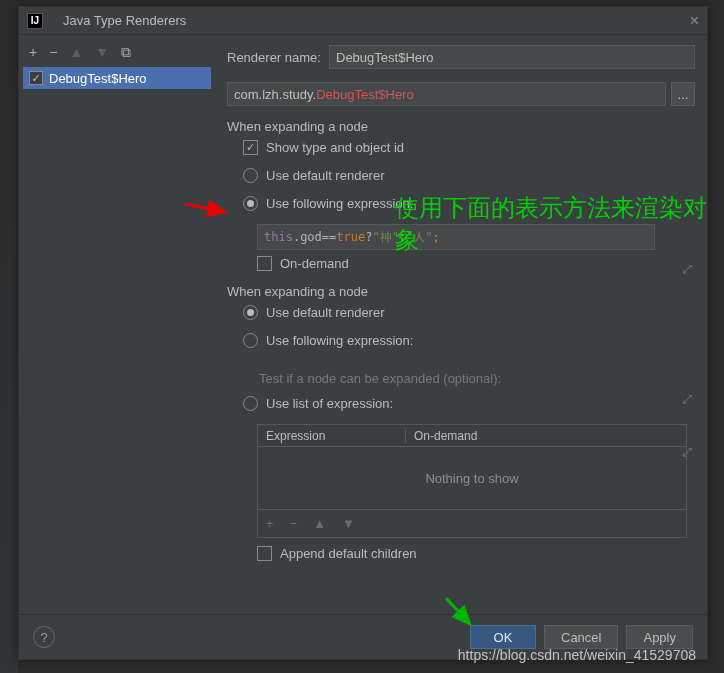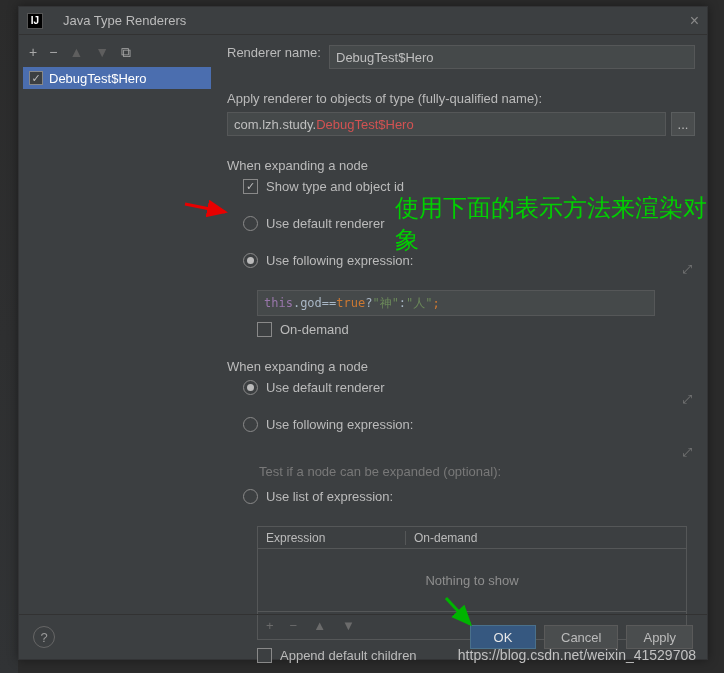--- a/index.html
+++ b/index.html
@@ -10,21 +10,21 @@
 .titlebar .logo span{color:#fff;font-weight:bold;font-size:10px}
 .titlebar .close{margin-left:auto;color:#8a8a8a;font-size:16px;cursor:pointer}
 .body{display:flex;height:581px}
 .left-pane{width:196px;border-right:none;padding:6px 4px}
 .left-tb{height:22px;display:flex;align-items:center;gap:12px;padding:0 6px}
 .left-tb span{color:#a9a9a9;font-size:14px;line-height:1}
 .left-tb span.dis{color:#5e5e5e}
 .list-item{height:22px;display:flex;align-items:center;background:#4b6eaf;color:#fff;padding:0 6px;margin-top:4px}
 .list-item .chk{width:14px;height:14px;border:1px solid #888;background:#3c3f41;margin-right:6px;display:inline-flex;align-items:center;justify-content:center;color:#bbb;font-size:11px}
 .right-pane{flex:1;padding:10px 12px;position:relative}
-.row{display:flex;margin-bottom:22px}
+.row{display:flex;align-items:center;margin-bottom:13px}
 .lbl{width:102px;color:#bbbbbb}
 .tfield{flex:1;height:24px;background:#45494a;border:1px solid #555758;color:#bfbfbf;padding:0 6px;display:flex;align-items:center}
 .section-lbl{color:#bbbbbb;margin:10px 0 6px 0}
 .ind{padding-left:16px}
 .ind2{padding-left:30px}
 .chk-box,.radio-outer{width:15px;height:15px;border:1px solid #898989;background:#3c3f41;display:inline-flex;align-items:center;justify-content:center;margin-right:8px;vertical-align:middle}
 .radio-outer{border-radius:50%}
 .radio-dot{width:7px;height:7px;border-radius:50%;background:#bbb}
 .chk-mark{color:#bfbfbf;font-size:11px;line-height:1}
 .mini-btn{width:24px;height:24px;background:#4a4d4e;border:1px solid #5a5d5e;color:#bbbbbb;margin-left:5px;display:flex;align-items:center;justify-content:center;font-size:13px}
@@ -92,21 +92,20 @@
     </div>
 
     <div class="right-pane">
       <div class="row">
         <span class="lbl">Renderer name:</span>
         <div class="tfield">
             <span>DebugTest$Hero</span>
           </div>
       </div>
 
-      <div class="section-lbl">Apply renderer to objects of type (fully-qualified name):</div>
       <div class="row">
         <div class="qn-input">
           <span>com.lzh.study.</span>
             <span class="red">DebugTest$Hero</span>
         </div>
         <div class="mini-btn">...</div>
       </div>
 
       <div class="section-lbl">When expanding a node</div>
       <div class="row ind">

